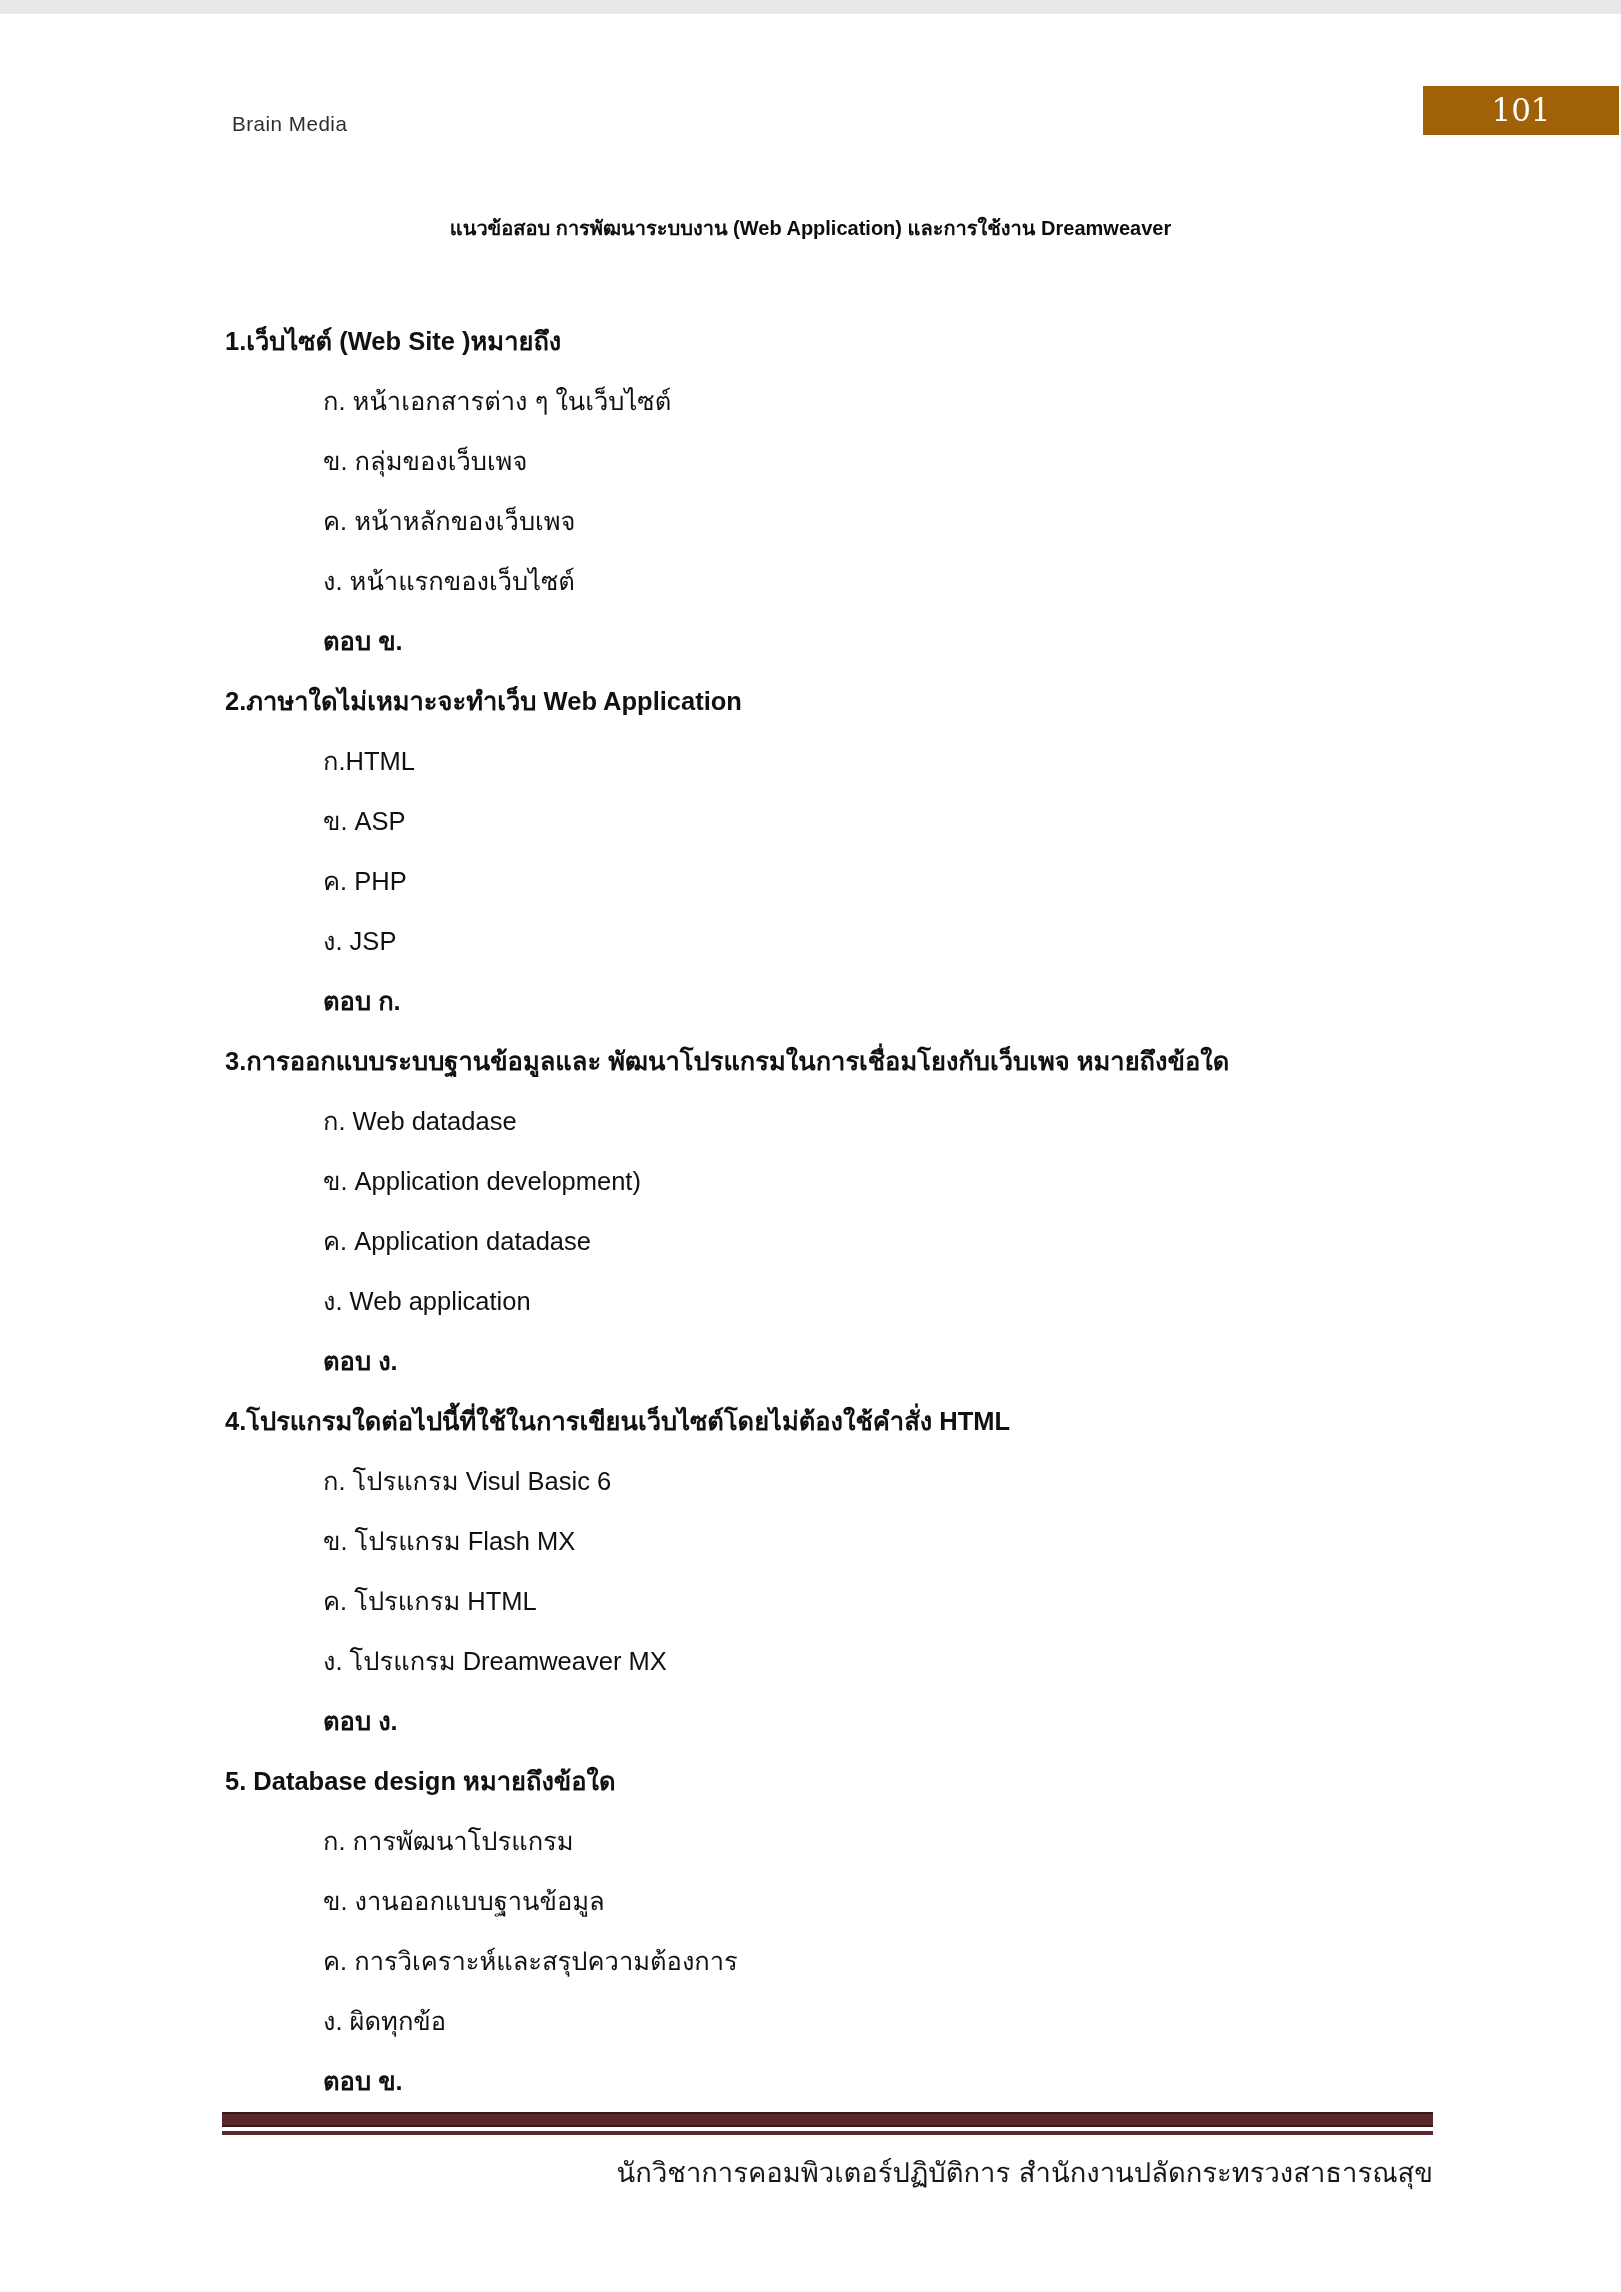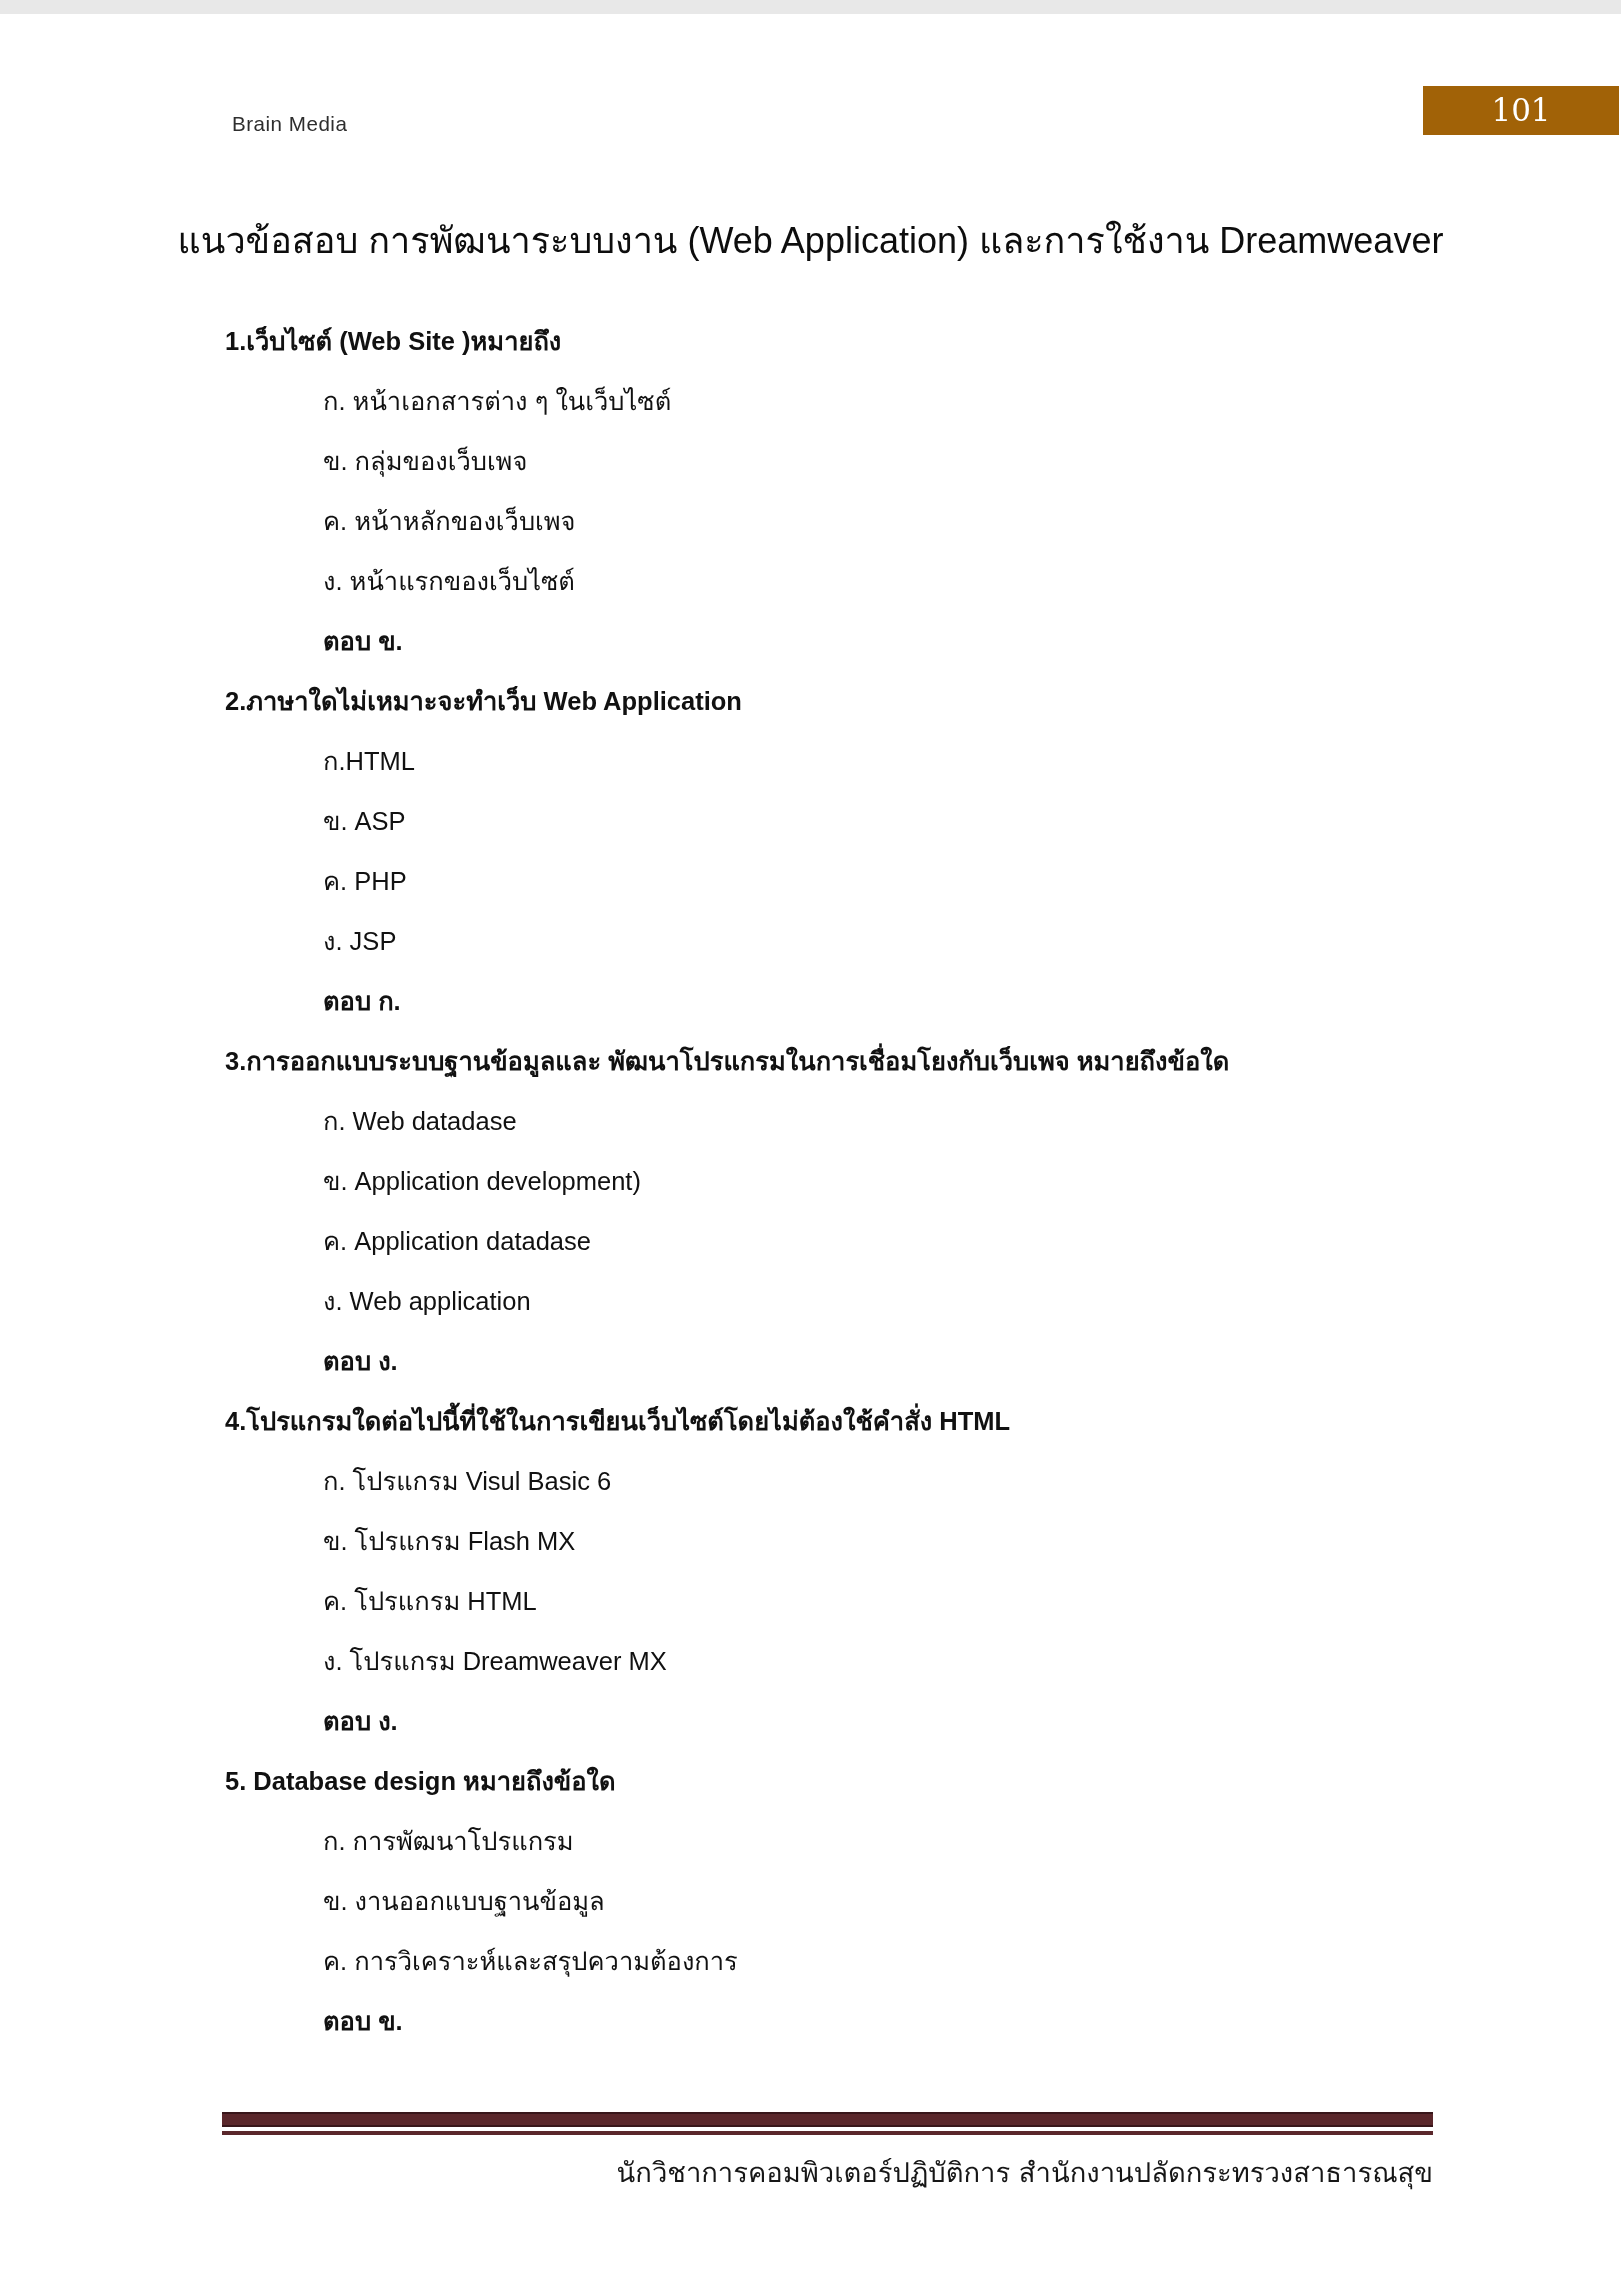--- a/index.html
+++ b/index.html
@@ -42,22 +42,22 @@
     font-family: "DejaVu Serif", "Liberation Serif", serif;
     font-size: 31px;
     line-height: 1;
   }
   .doc-title {
     position: absolute;
     top: 198px;
     left: 0;
     width: 100%;
     text-align: center;
-    font-size: 36px;
-    font-weight: 400;
+    font-size: 20px;
+    font-weight: 700;
     color: #0d0d0d;
   }
   .content {
     position: absolute;
     left: 225px;
     top: 297px;
     width: 1274px;
   }
   .row {
     height: 60px;
@@ -137,20 +137,21 @@
     <div class="row c">ก. โปรแกรม Visul Basic 6</div>
     <div class="row c">ข. โปรแกรม Flash MX</div>
     <div class="row c">ค. โปรแกรม HTML</div>
     <div class="row c">ง. โปรแกรม Dreamweaver MX</div>
     <div class="row a">ตอบ ง.</div>
 
     <div class="row q">5. Database design หมายถึงข้อใด</div>
     <div class="row c">ก. การพัฒนาโปรแกรม</div>
     <div class="row c">ข. งานออกแบบฐานข้อมูล</div>
     <div class="row c">ค. การวิเคราะห์และสรุปความต้องการ</div>
+    <div class="row c">ง. ผิดทุกข้อ</div>
     <div class="row a">ตอบ ข.</div>
 
   </div>
 
   <div class="footer-rule">
     <div class="bar"></div>
     <div class="line"></div>
   </div>
 
   <div class="footer-text">นักวิชาการคอมพิวเตอร์ปฏิบัติการ สำนักงานปลัดกระทรวงสาธารณสุข</div>

